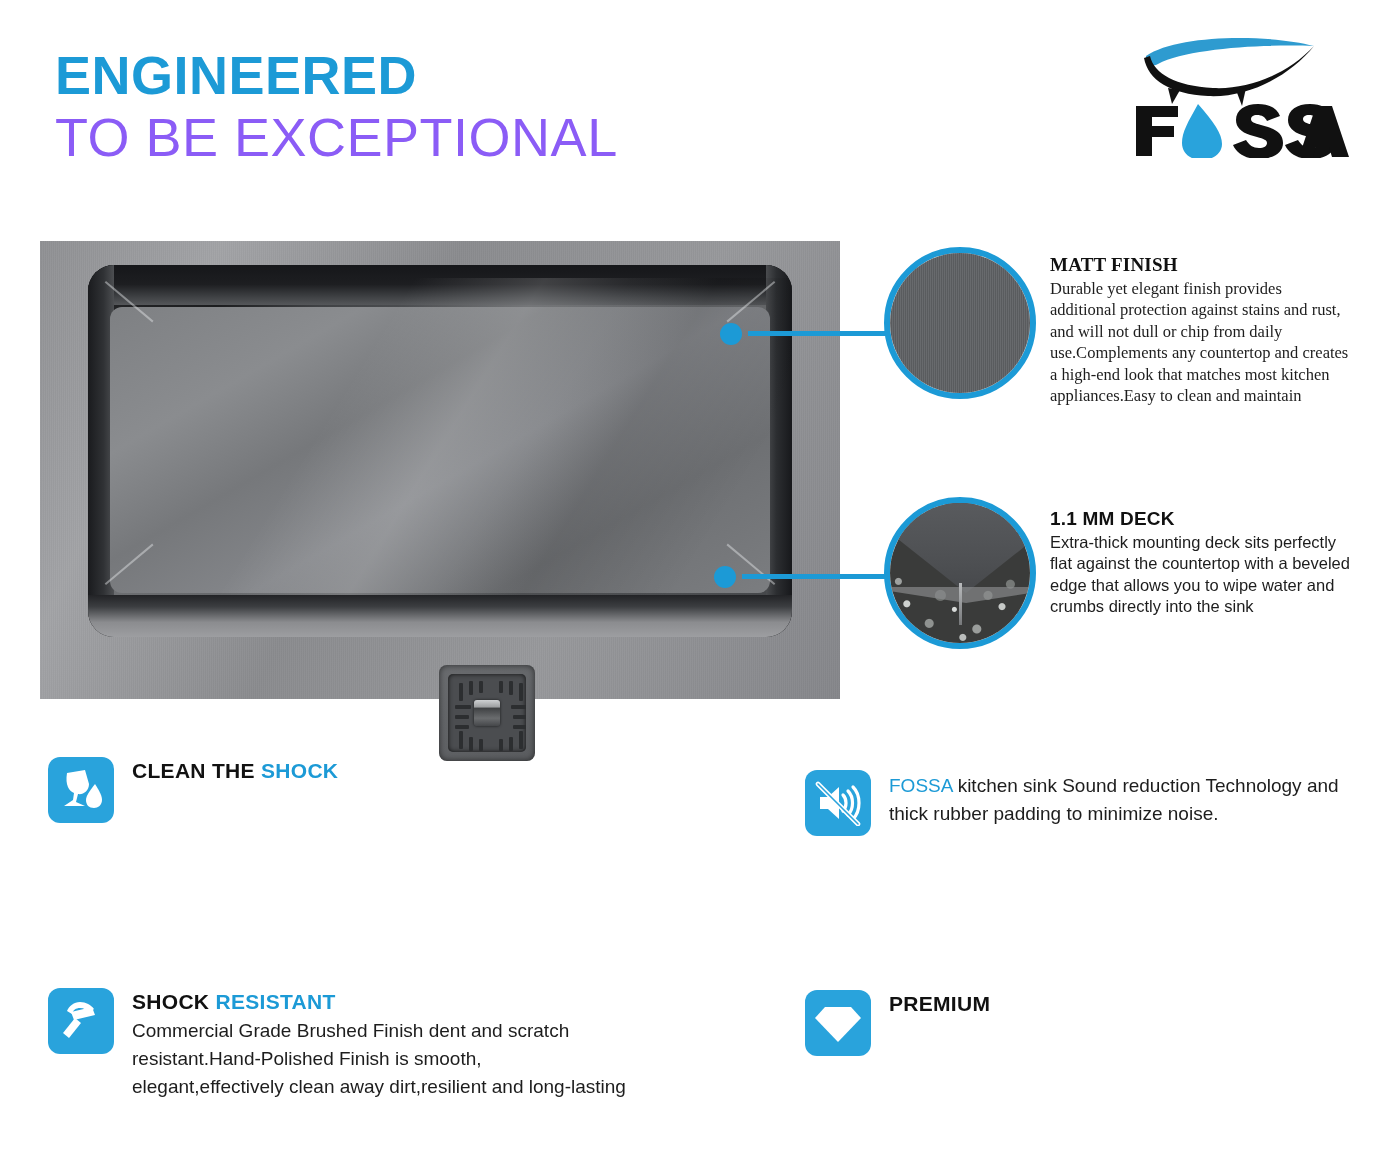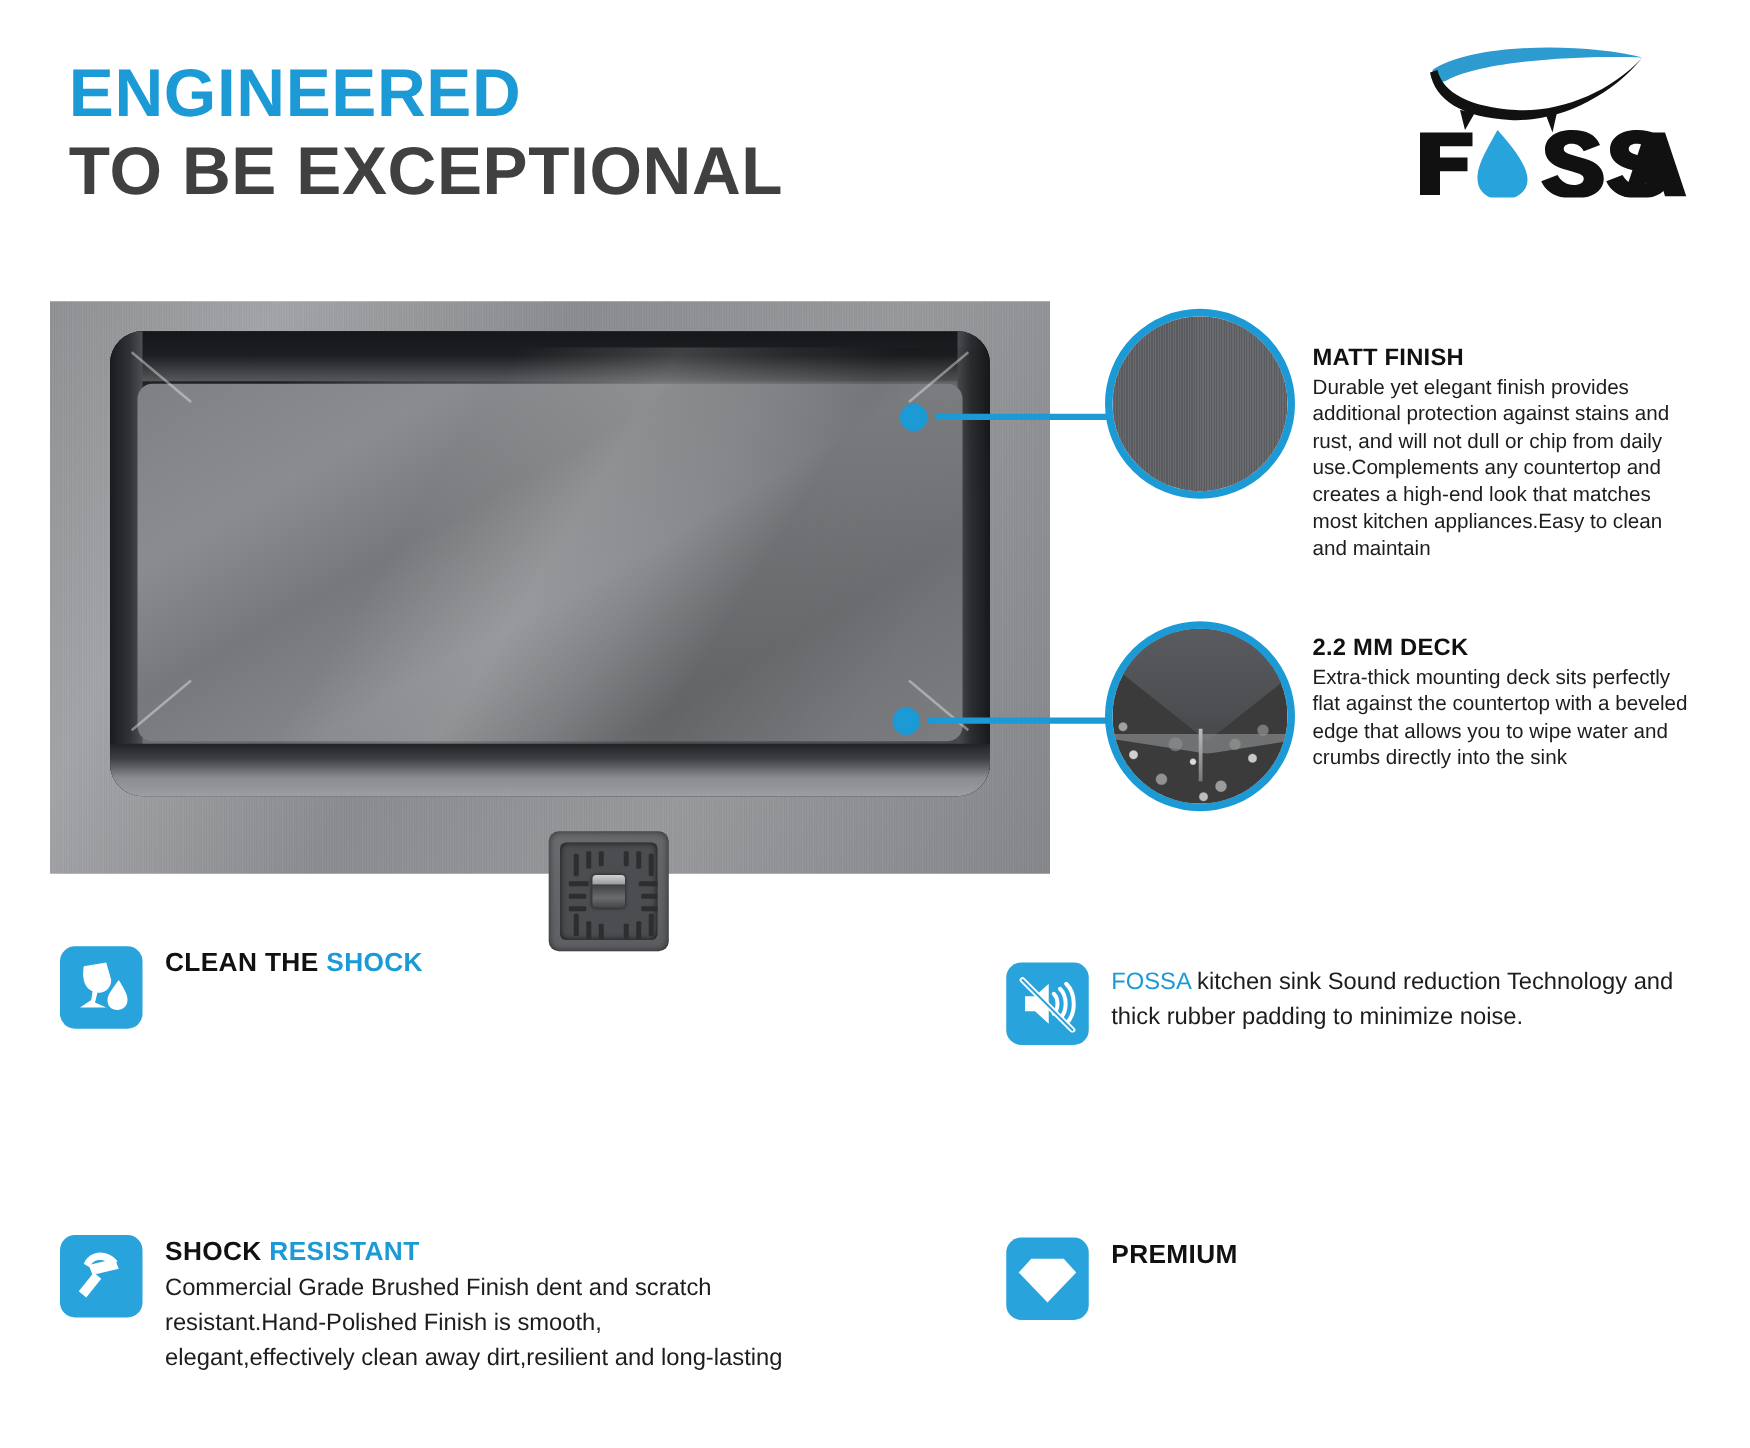--- a/index.html
+++ b/index.html
@@ -13,22 +13,22 @@
   }
   .page{position:relative;width:1400px;height:1158px;}
 
   
   .headline{position:absolute;left:55px;top:48px;}
   .headline .line1{
     font-size:54px;font-weight:bold;letter-spacing:0.5px;line-height:1.02;
     color:#1C9AD6;
   }
   .headline .line2{
-    font-size:54px;font-weight:bold;letter-spacing:0.5px;line-height:1.05;
-    color:#404040;margin-top:6px;
+    font-size:54px;font-weight:normal;letter-spacing:0.5px;line-height:1.05;
+    color:#8b5cf6;margin-top:6px;
   }
 
   .logo{position:absolute;left:1118px;top:28px;width:232px;height:130px;}
   .logo svg{display:block;}
 
   
   .sink-wrap{position:absolute;left:40px;top:241px;width:800px;height:458px;}
   .sink-deck{
     position:absolute;inset:0;
     background:
@@ -171,21 +171,21 @@
   .lead-dot{position:absolute;width:22px;height:22px;border-radius:50%;background:#1C9AD6;}
   .lead-line{position:absolute;height:5px;background:#1C9AD6;}
 
   .callout-text{position:absolute;width:300px;}
   .callout-text h3{
     margin:0 0 2px 0;font-size:19px;font-weight:bold;letter-spacing:.2px;color:#111;
   }
   .callout-text p{
     margin:0;font-size:16.5px;line-height:1.30;color:#1d1d1d;
   }
-  .ct1{left:1050px;top:276px;}
+  .ct1{left:1050px;top:254px;font-family:Liberation Serif, serif;}
   .ct2{left:1050px;top:508px;}
 
   
   .feature{position:absolute;display:flex;gap:18px;}
   .tile{
     width:66px;height:66px;flex:0 0 66px;border-radius:12px;background:#29A3DC;
     display:flex;align-items:center;justify-content:center;
   }
   .tile svg{display:block;}
   .feat-body{padding-top:2px;}
@@ -289,21 +289,21 @@
     <p>Durable yet elegant finish provides additional protection against stains and rust, and will not dull or chip from daily use.Complements any countertop and creates a high-end look that matches most kitchen appliances.Easy to clean and maintain</p>
   </div>
 
   <div class="callout-circle cc2">
     <div class="granite"></div>
     <div class="deck-corner"></div>
     <div class="deck-edge"></div>
     <div class="deck-seam"></div>
   </div>
   <div class="callout-text ct2">
-    <h3>2.2 MM DECK</h3>
+    <h3>1.1 MM DECK</h3>
     <p>Extra-thick mounting deck sits perfectly flat against the countertop with a beveled edge that allows you to wipe water and crumbs directly into the sink</p>
   </div>
 
   <div class="feature f1">
     <div class="tile">
       <svg width="46" height="46" viewBox="0 0 46 46">
         <path d="M9 6 L27 3 L31 17 C31 24 25 28 20 27 L18 35 L27 39 L6 39 L15 33 L16 26 C11 24 7 18 9 6 Z" fill="#ffffff"></path>
         <path d="M37 17 C42 25 44 29 44 33 C44 38 40 41 36 41 C31 41 28 38 28 33 C28 29 31 25 37 17 Z" fill="#ffffff"></path>
       </svg>
     </div>

